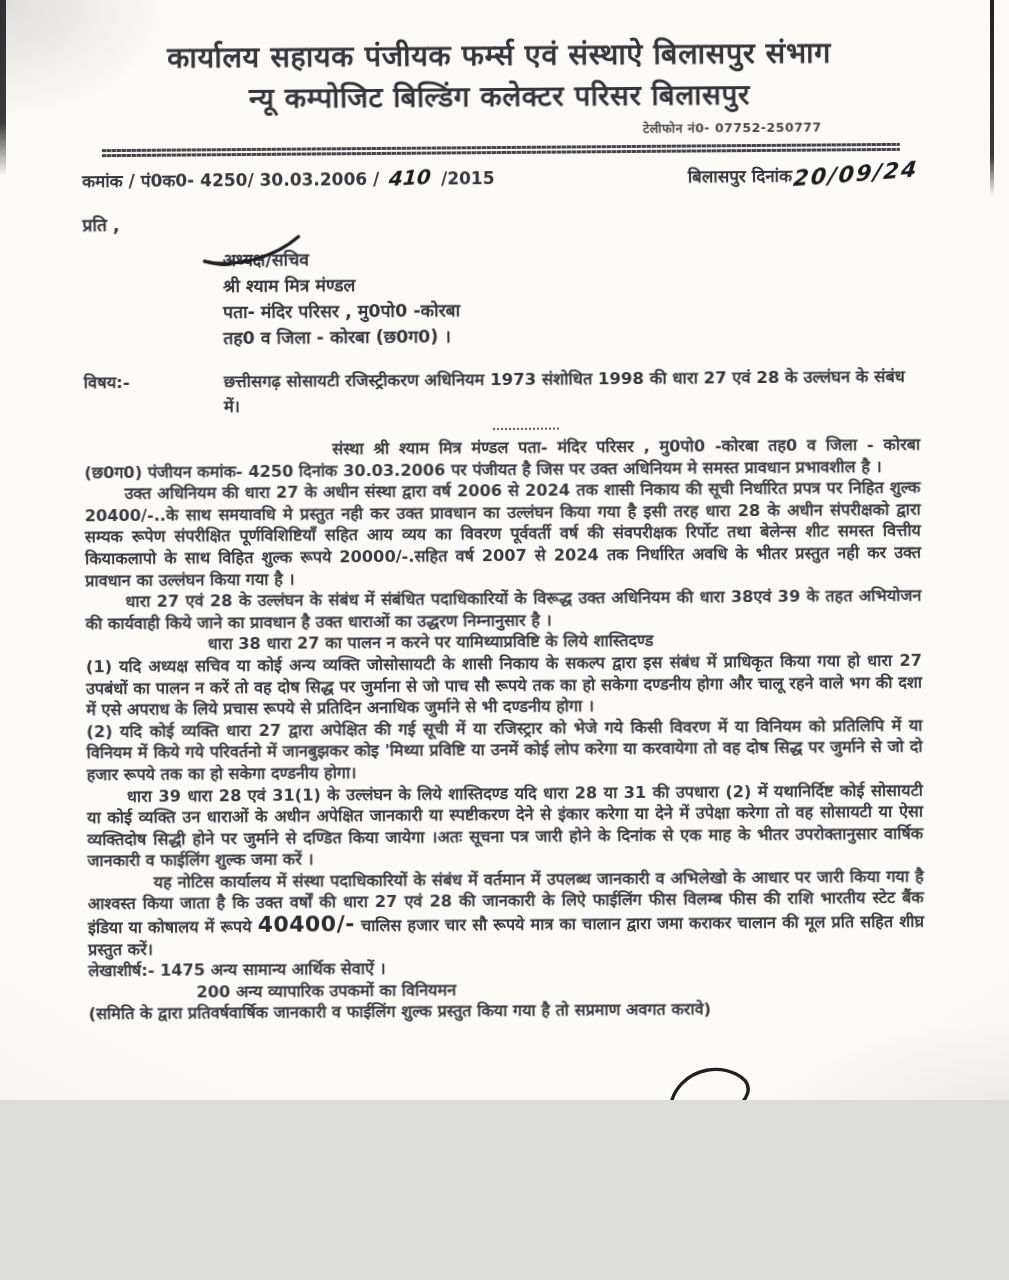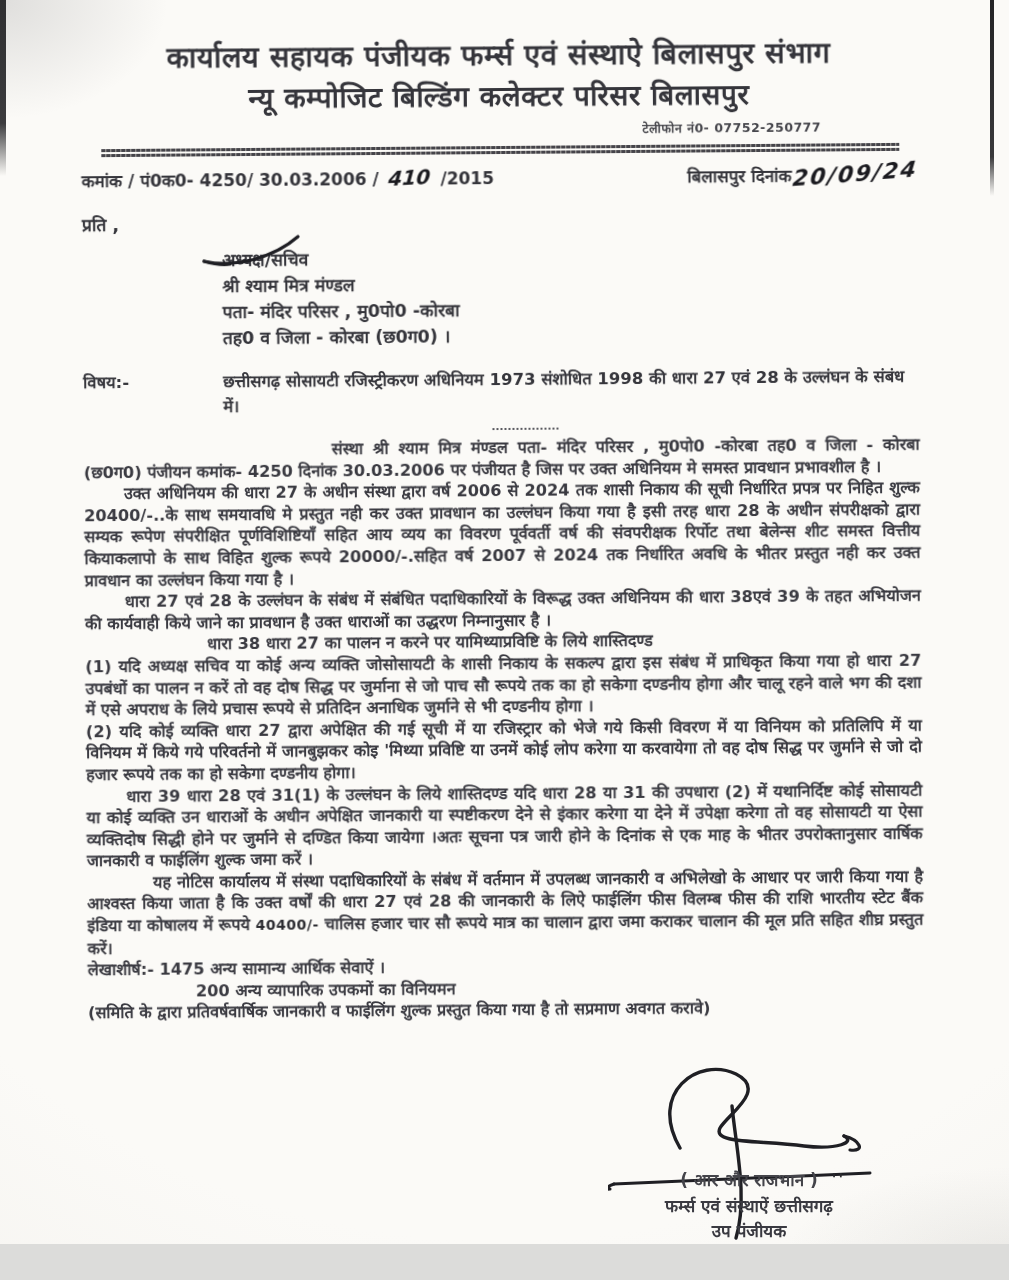--- a/index.html
+++ b/index.html
@@ -2,21 +2,21 @@
 <html><head>
 <meta charset="utf-8">
 <style>
   html,body{margin:0;padding:0;}
   body{
     width:1009px;height:1280px;overflow:hidden;
     font-family:"DejaVu Sans","Liberation Sans",sans-serif;
     background:#dcdcda;
   }
   .page{
-    position:relative;width:1009px;height:1244px;overflow:hidden;
+    position:relative;width:1009px;height:1100px;overflow:hidden;
     background:
       radial-gradient(240px 170px at 0% 0%, rgba(110,110,112,.20), rgba(110,110,112,0) 70%),
       radial-gradient(300px 120px at 100% 101%, rgba(140,140,138,.12), rgba(140,140,138,0) 75%),
       radial-gradient(135% 105% at 50% 42%, #fbfaf7 55%, #eeece7 100%);
   }
   
   .edge-left{position:absolute;left:0;top:0;width:6px;height:176px;background:linear-gradient(180deg,#2f2f31 0%,#3c3c3e 70%,rgba(60,60,62,0) 100%);}
   .edge-right{position:absolute;left:990px;top:0;width:4px;height:196px;background:linear-gradient(180deg,#232325 0%,#39393b 80%,rgba(57,57,59,0) 100%);}
   .content{
     position:absolute;inset:0;
@@ -42,21 +42,21 @@
   .subject-label{width:140px;flex:0 0 140px;}
   .subject-text{flex:0 1 690px;max-width:690px;}
   .mini-sep{width:66px;margin:9px auto 0 auto;transform:translateX(24px);border-bottom:2px dotted #5a5a60;height:2px;}
   .body-text{margin-top:7px;font-size:16.2px;line-height:21.6px;font-weight:bold;text-align:justify;color:#3a3a41;}
   .body-text p{margin:0;}
   .ind-xl{text-indent:248px;}
   .ind-md{text-indent:40px;}
   .ind-h{text-indent:122px;}
   .ind-sm{text-indent:66px;}
   .ind-l{text-indent:108px;}
-  .amt{font-size:14px;letter-spacing:.5px;color:#2c2c31;}
+  .amt{font-size:22px;letter-spacing:.5px;color:#2c2c31;}
   .sig-block{position:absolute;left:598px;top:1168px;width:302px;text-align:center;font-size:17px;font-weight:bold;line-height:25.5px;color:#3a3a41;}
   .sig-name{position:relative;display:inline-block;color:#44444a;}
   .sig-marks{position:absolute;margin-left:14px;font-size:15px;letter-spacing:2px;color:#2a2a2e;}
   .sig-svg{position:absolute;left:608px;top:1048px;width:300px;height:200px;pointer-events:none;}
   .sig-svg path{fill:none;stroke:#1f1f24;stroke-linecap:round;}
 </style>
 </head>
 <body>
 
 <div class="page">

